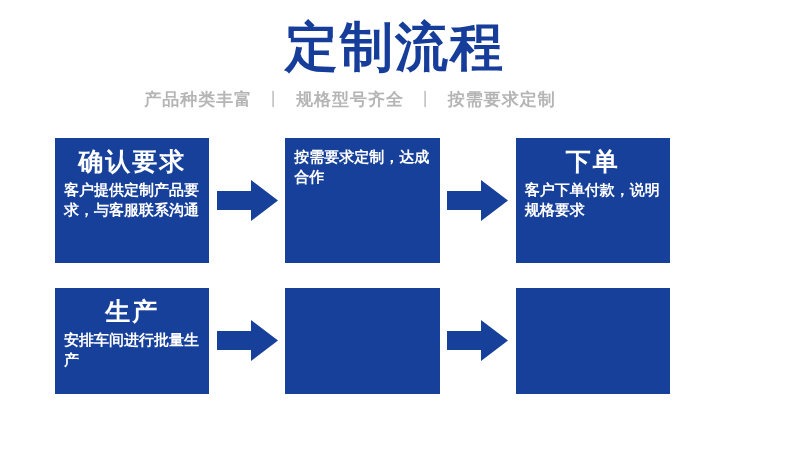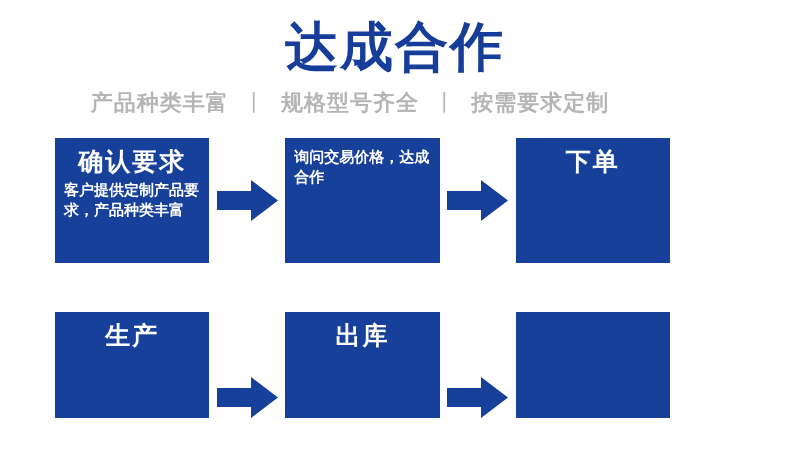--- a/index.html
+++ b/index.html
@@ -53,21 +53,21 @@
     letter-spacing: 2px;
     line-height: 1;
     white-space: nowrap;
   }
   .subtitle {
     position: absolute;
     top: 88px;
     left: 0;
     width: 700px;
     text-align: center;
-    font-size: 22px;
+    font-size: 17px;
     font-weight: bold;
     color: #b5b5b5;
     letter-spacing: 1px;
     white-space: nowrap;
   }
   .subtitle .sep {
     display: inline-block;
     padding: 0 6px;
     font-weight: normal;
   }
@@ -79,21 +79,21 @@
     left: 0;
     width: 670px;
   }
   .row {
     display: flex;
     align-items: stretch;
     justify-content: flex-start;
     padding-left: 55px;
   }
   .row-1 { height: 130px; }
-  .row-2 { height: 130px; margin-top: 20px; align-items: flex-end; }
+  .row-2 { height: 130px; margin-top: 20px; }
 
   .card {
     width: 167px;
     background: #17409b;
     color: #ffffff;
     box-sizing: border-box;
     padding: 10px 9px 8px 9px;
     display: flex;
     flex-direction: column;
     align-items: center;
@@ -128,84 +128,85 @@
   }
   .row-2 .arrow-cell { padding-top: 32px; }
   .arrow-cell svg { display: block; }
 </style>
 </head>
 <body>
 
 <div class="header">
 
   <div class="title-wrap">
-    <div class="title-main">达成合作</div>
+    <div class="title-main">定制流程</div>
   </div>
 
   <div class="subtitle">
     <span>产品种类丰富</span>
     <span class="sep">丨</span>
     <span>规格型号齐全</span>
     <span class="sep">丨</span>
     <span>按需要求定制</span>
   </div>
 
 </div>
 
 <div class="flow">
 
   <div class="row row-1">
 
     <div class="card">
       <div class="card-title">确认要求</div>
-      <div class="card-desc">客户提供定制产品要求，产品种类丰富</div>
-    </div>
-
-    <div class="arrow-cell">
-      <span>
-        <svg width="61" height="41" viewBox="0 0 61 41" aria-hidden="true">
-          <polygon points="0,11 34,11 34,0 61,20.5 34,41 34,30 0,30" fill="#17409b"></polygon>
-        </svg>
-      </span>
-    </div>
-
-    <div class="card">
-      <div class="card-desc">询问交易价格，达成合作</div>
+      <div class="card-desc">客户提供定制产品要求，与客服联系沟通</div>
+    </div>
+
+    <div class="arrow-cell">
+      <span>
+        <svg width="61" height="41" viewBox="0 0 61 41" aria-hidden="true">
+          <polygon points="0,11 34,11 34,0 61,20.5 34,41 34,30 0,30" fill="#17409b"></polygon>
+        </svg>
+      </span>
+    </div>
+
+    <div class="card">
+      <div class="card-desc">按需要求定制，达成合作</div>
     </div>
 
     <div class="arrow-cell">
       <span>
         <svg width="61" height="41" viewBox="0 0 61 41" aria-hidden="true">
           <polygon points="0,11 34,11 34,0 61,20.5 34,41 34,30 0,30" fill="#17409b"></polygon>
         </svg>
       </span>
     </div>
 
     <div class="card">
       <div class="card-title">下单</div>
+      <div class="card-desc">客户下单付款，说明规格要求</div>
     </div>
 
   </div>
 
   <div class="row row-2">
 
     <div class="card">
       <div class="card-title">生产</div>
-    </div>
-
-    <div class="arrow-cell">
-      <span>
-        <svg width="61" height="41" viewBox="0 0 61 41" aria-hidden="true">
-          <polygon points="0,11 34,11 34,0 61,20.5 34,41 34,30 0,30" fill="#17409b"></polygon>
-        </svg>
-      </span>
-    </div>
-
-    <div class="card">
-      <div class="card-title">出库</div>
+      <div class="card-desc">安排车间进行批量生产</div>
+    </div>
+
+    <div class="arrow-cell">
+      <span>
+        <svg width="61" height="41" viewBox="0 0 61 41" aria-hidden="true">
+          <polygon points="0,11 34,11 34,0 61,20.5 34,41 34,30 0,30" fill="#17409b"></polygon>
+        </svg>
+      </span>
+    </div>
+
+    <div class="card">
     </div>
 
     <div class="arrow-cell">
       <span>
         <svg width="61" height="41" viewBox="0 0 61 41" aria-hidden="true">
           <polygon points="0,11 34,11 34,0 61,20.5 34,41 34,30 0,30" fill="#17409b"></polygon>
         </svg>
       </span>
     </div>
 

